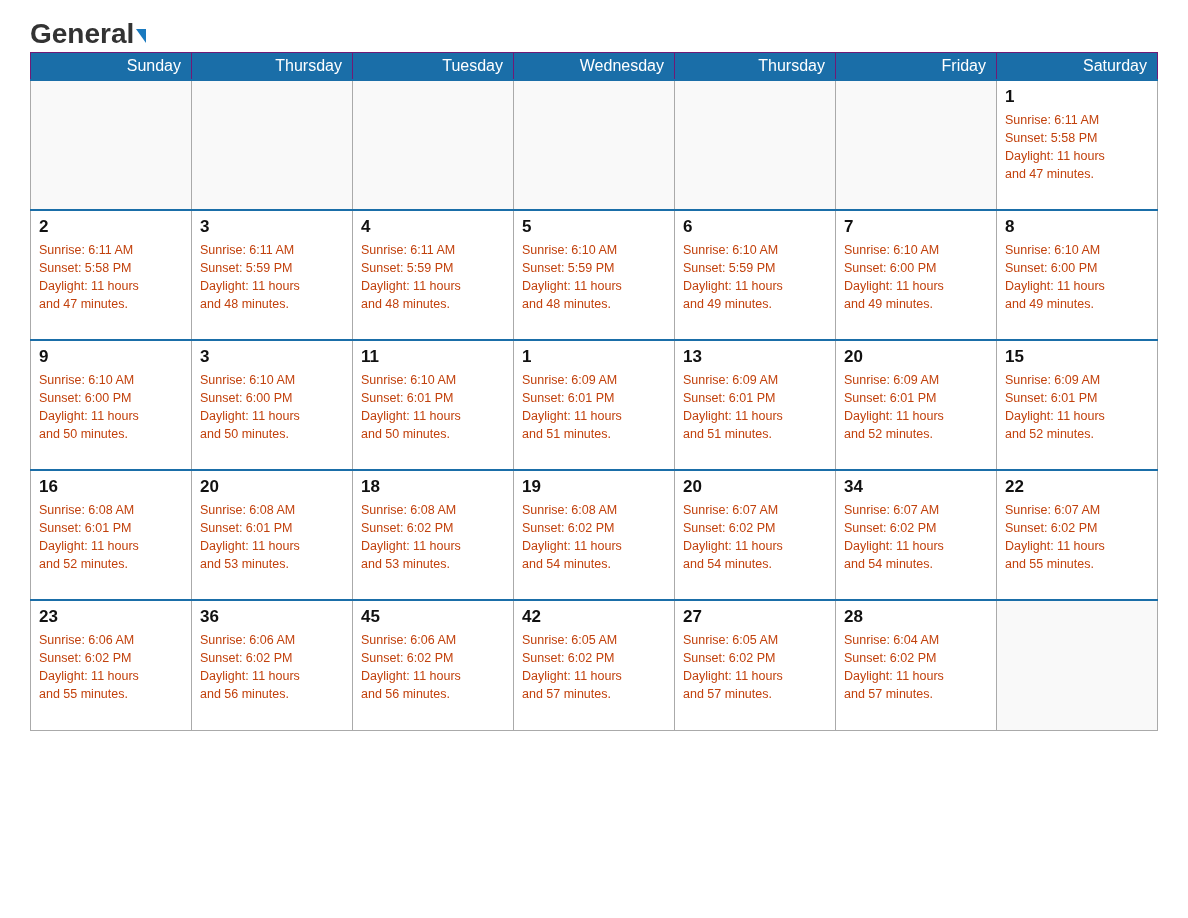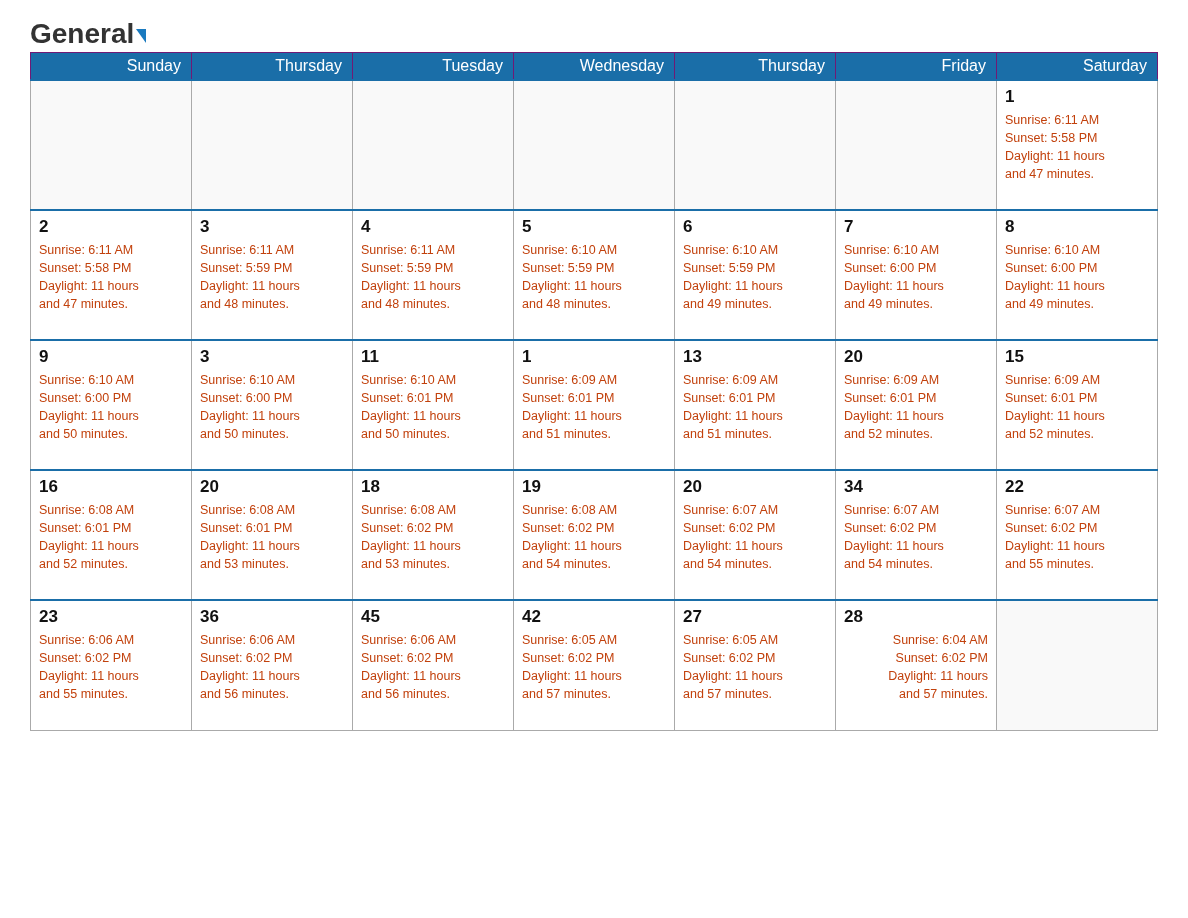--- a/index.html
+++ b/index.html
@@ -316,21 +316,21 @@
         </td>
         <td>
           <span class="day-number">27</span>
           <div class="day-info" style="white-space: pre-line;">Sunrise: 6:05 AM
 Sunset: 6:02 PM
 Daylight: 11 hours
 and 57 minutes.</div>
         </td>
         <td>
           <span class="day-number">28</span>
-          <div class="day-info" style="white-space: pre-line; text-align: right;">Sunrise: 6:04 AM
+          <div class="day-info" style="white-space: pre-line;">Sunrise: 6:04 AM
 Sunset: 6:02 PM
 Daylight: 11 hours
 and 57 minutes.</div>
         </td>
         <td class="empty"></td>
       </tr>
     </tbody>
 </table>
 
 </body></html>

